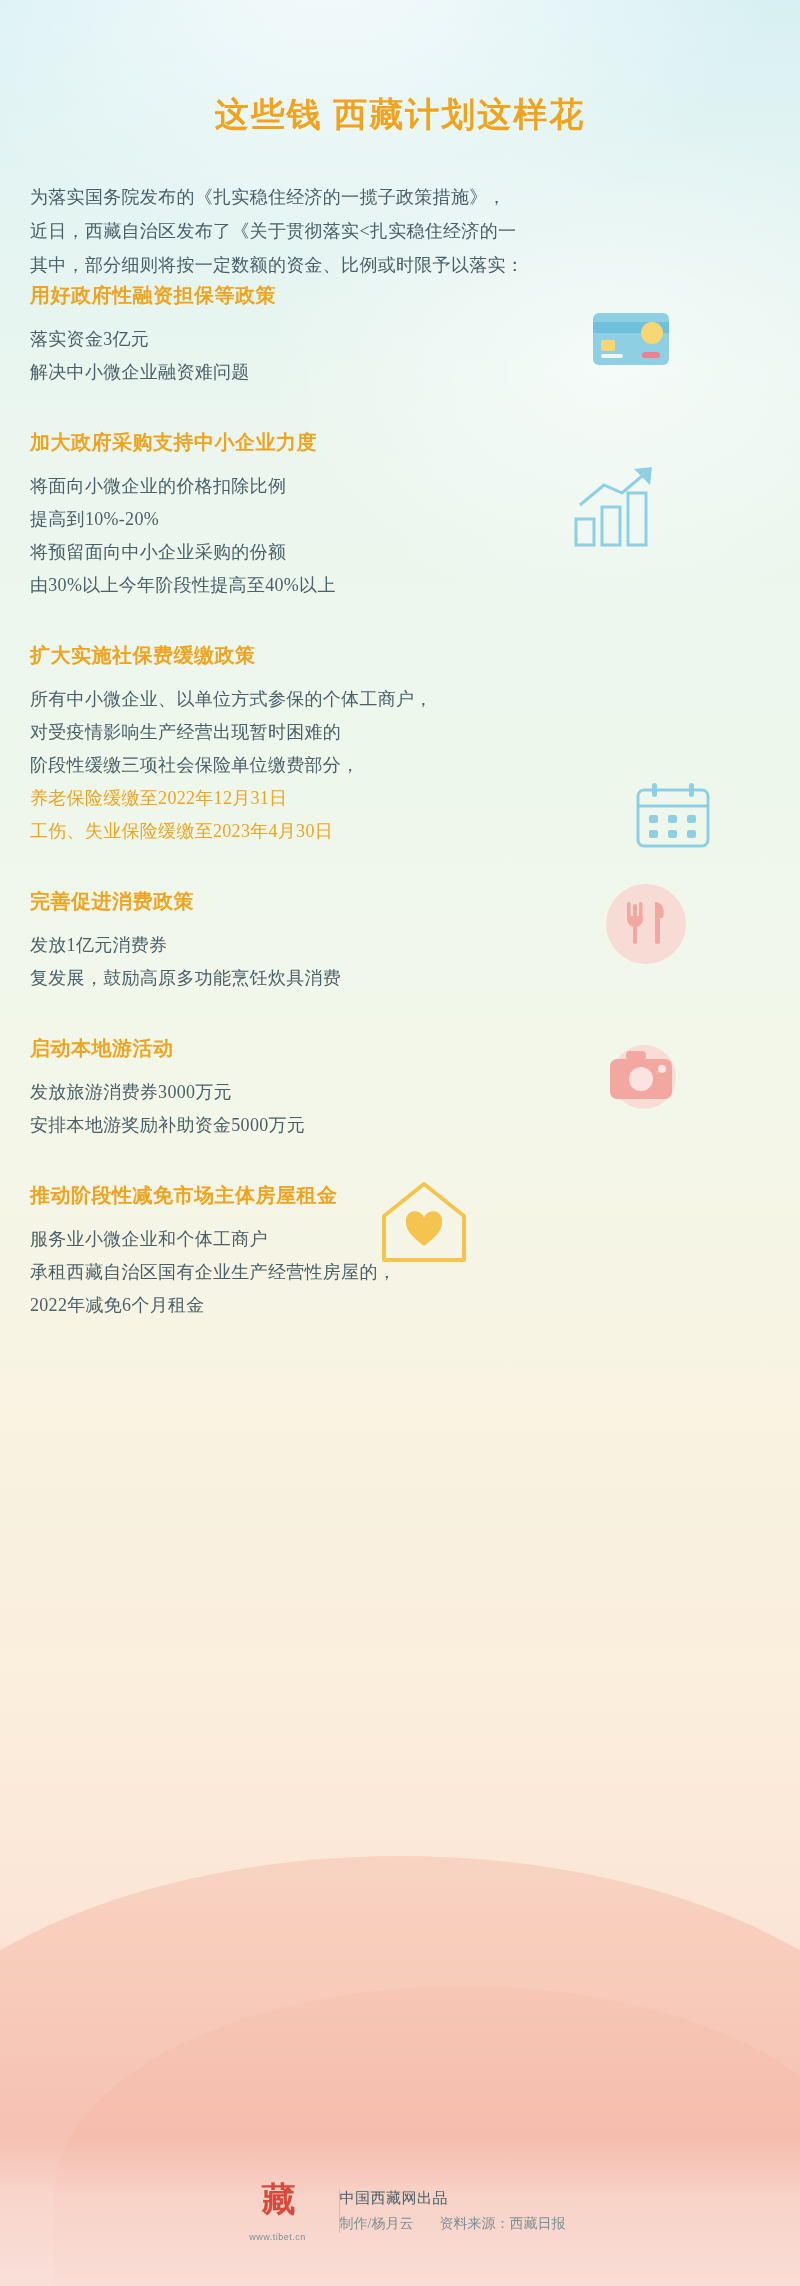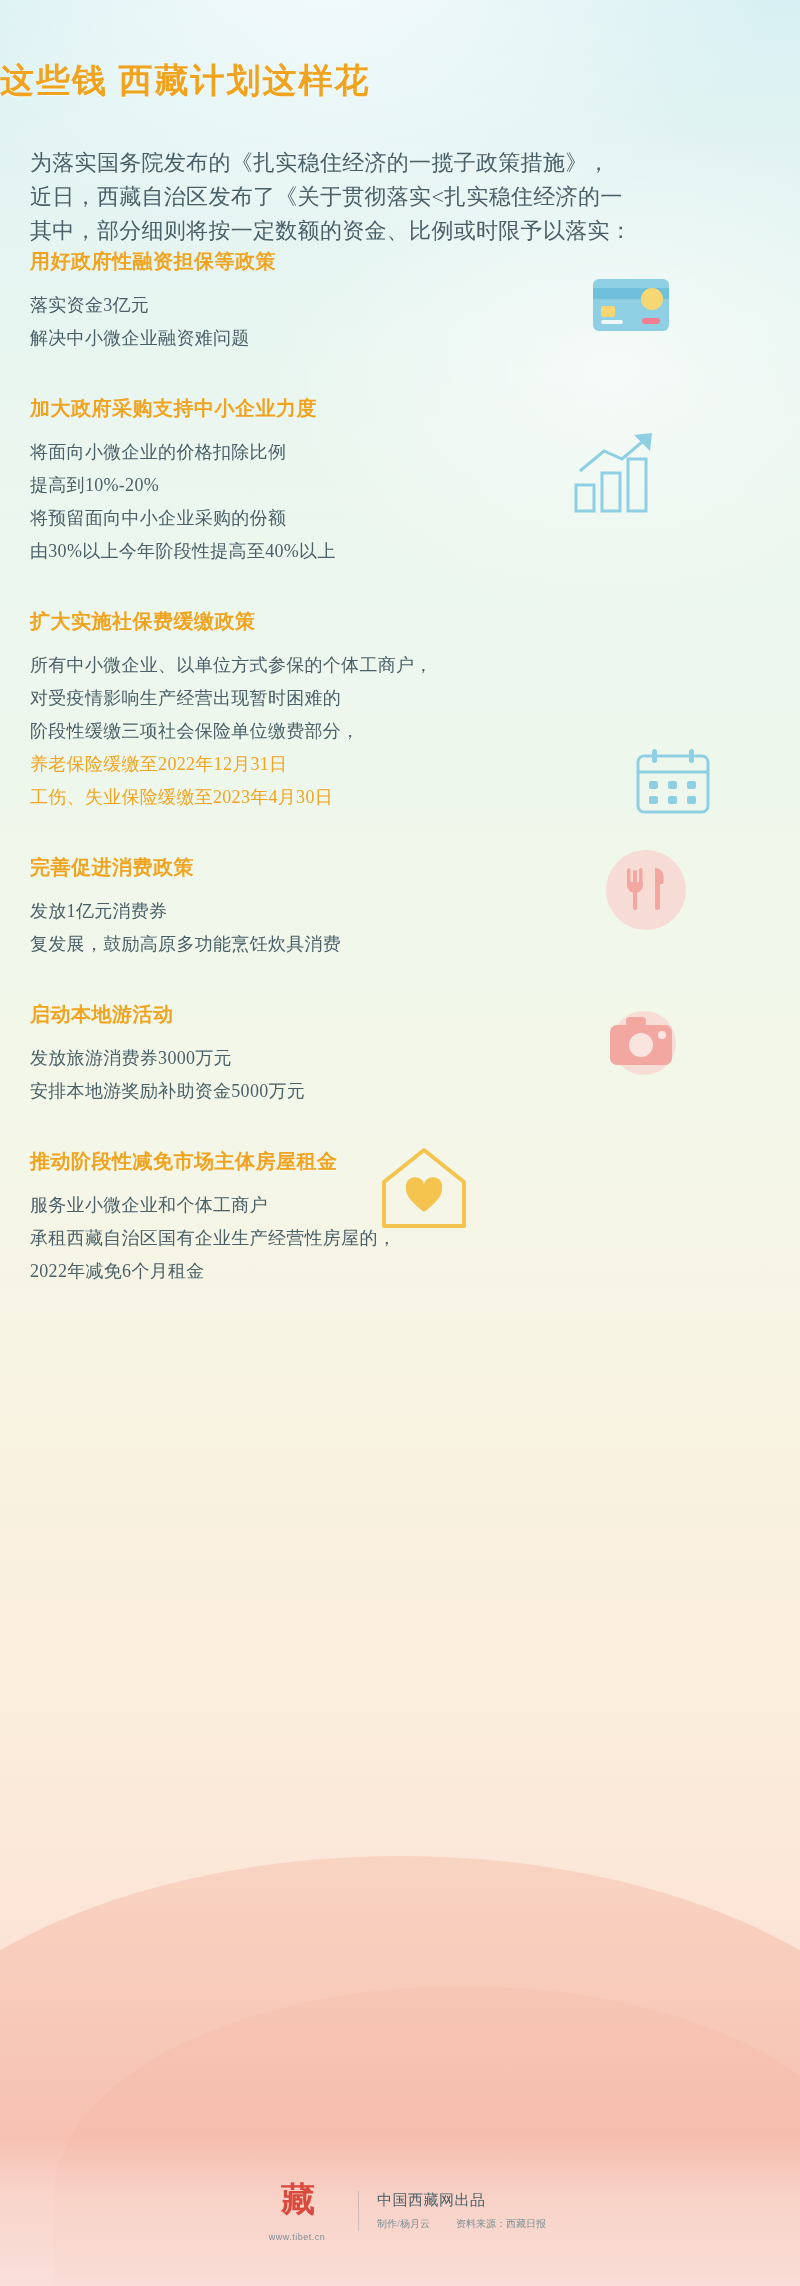--- a/index.html
+++ b/index.html
@@ -64,32 +64,32 @@
     left: 58%;
     background: linear-gradient(180deg, rgba(247,205,186,0.5) 0%, rgba(245,190,172,0.7) 100%);
   }
 
   .content {
     position: relative;
     z-index: 5;
   }
 
   .title {
-    text-align: left;
+    text-align: center;
     font-size: 34px;
     font-weight: bold;
     color: #f0a31e;
     letter-spacing: 2px;
-    padding-top: 58px;
+    padding-top: 92px;
     text-shadow: 0 1px 0 rgba(255,255,255,0.6);
   }
 
   .intro {
     margin: 42px 30px 0 30px;
-    font-size: 22px;
+    font-size: 18px;
     line-height: 34px;
     color: #4a6068;
     letter-spacing: 0.3px;
   }
   .intro p {
     margin: 0;
   }
 
   .sections {
   }
@@ -153,30 +153,29 @@
   }
   .logo-url {
     font-size: 9px;
     color: #7b8f96;
     letter-spacing: 0.5px;
     font-family: "Liberation Sans", sans-serif;
     margin-top: 12px;
   }
   .footer-text {
     border-left: 1px solid rgba(120,140,150,0.35);
-    padding-left: 18px;
   }
   .footer-main {
     font-size: 15px;
     color: #4a6068;
     letter-spacing: 0.5px;
   }
   .footer-sub {
     margin-top: 7px;
-    font-size: 10px;
+    font-size: 14px;
     color: #7b8f96;
     display: flex;
     gap: 26px;
   }
 </style>
 </head>
 <body>
 
 <div class="page">
 

